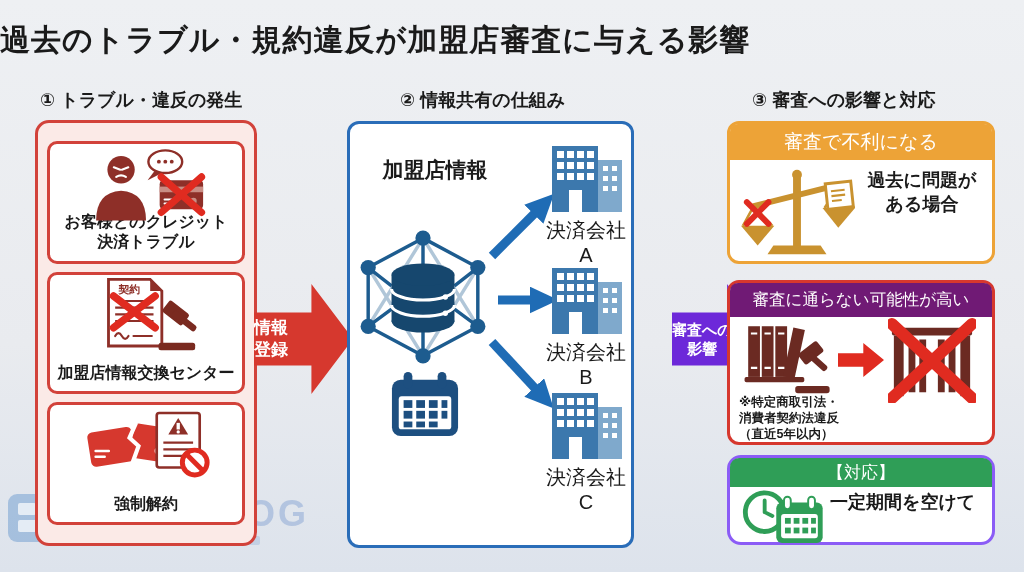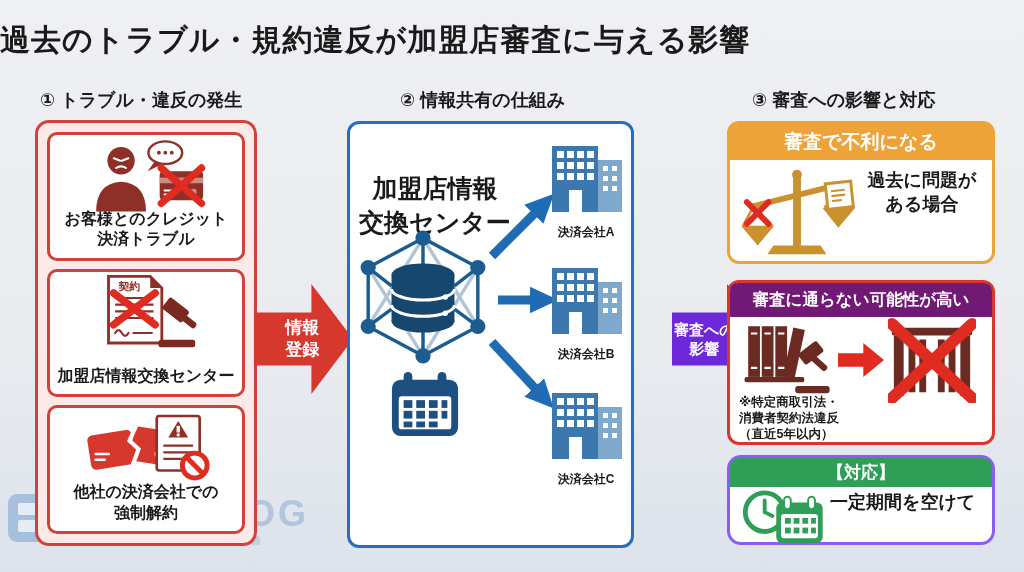--- a/index.html
+++ b/index.html
@@ -9,56 +9,56 @@
     background:linear-gradient(180deg,#eef0f3 0%,#e9ebef 60%,#dde3ec 100%);
   }
   .abs{position:absolute}
   .title{top:20px;left:0;width:100%;font-size:30px;font-weight:800;letter-spacing:1px}
   .col-label{top:88px;font-size:18px;font-weight:800}
   #lbl1{left:40px}#lbl2{left:400px}#lbl3{left:752px}
 
   
   .left-panel{left:35px;top:120px;width:222px;height:426px;box-sizing:border-box;
     background:#fbeae7;border:3px solid #d2423a;border-radius:14px;
-    padding:9px 9px;display:flex;flex-direction:column;gap:8px}
+    padding:18px 9px;display:flex;flex-direction:column;gap:8px}
   .card{flex:1;background:#fff;border:3px solid #d2423a;border-radius:10px;
     box-sizing:border-box;position:relative;display:flex;flex-direction:column;
     justify-content:flex-end;align-items:center;padding:5px 3px}
   .card-icon{position:absolute;top:4px;left:0;right:0;height:74px;
     display:flex;align-items:center;justify-content:center}
   .card-text{font-size:16px;font-weight:800;text-align:center;line-height:1.28;margin-bottom:3px}
 
   
-  .connector{display:flex;align-items:center;justify-content:flex-end;
+  .connector{display:flex;align-items:center;justify-content:flex-start;
     color:#fff;font-weight:800;text-align:center;line-height:1.3;
     clip-path:polygon(0 26%,58% 26%,58% 0,100% 50%,58% 100%,58% 74%,0 74%)}
   .connector .ctext{margin-right:34%}
   #conn-register{left:254px;top:284px;width:99px;height:110px;background:#d6382e;font-size:17px}
   #conn-impact{left:672px;top:284px;width:95px;height:110px;background:#6d28d9;font-size:15px}
 
   
   .mid-panel{left:347px;top:121px;width:287px;height:427px;box-sizing:border-box;
     background:#fff;border:3px solid #2a6db8;border-radius:12px}
   .mid-header{height:36px;background:#2a6db8;color:#fff;font-size:20px;font-weight:800;
     display:flex;align-items:center;justify-content:center;border-radius:8px 8px 0 0}
   .mid-content{position:relative;width:281px;height:385px}
-  .hub-text{left:4px;top:48px;width:162px;text-align:center;font-size:25px;font-weight:800;line-height:1.35}
+  .hub-text{left:4px;top:32px;width:162px;text-align:center;font-size:21px;font-weight:800;line-height:1.35}
   .net-icon{left:6px;top:106px;width:134px;height:134px}
   .cal-icon{left:38px;top:246px;width:74px;height:70px}
   .retention{left:0;top:320px;width:158px;text-align:center;font-size:17px;font-weight:800}
   .building{width:88px;text-align:center}
-  .building .blabel{font-size:12px;font-weight:700;margin-top:8px}
+  .building .blabel{font-size:20px;font-weight:400;margin-top:1px}
   #bA{left:192px;top:18px}
   #bB{left:192px;top:140px}
   #bC{left:192px;top:265px}
   .mid-arrows{left:0;top:0;width:281px;height:385px;pointer-events:none}
 
   
   .rbox{left:727px;width:268px;box-sizing:border-box;background:#fff;border-radius:12px}
-  .rbox-header{color:#fff;font-weight:700;display:flex;align-items:center;justify-content:center;
+  .rbox-header{color:#fff;font-weight:400;display:flex;align-items:center;justify-content:center;
     border-radius:8px 8px 0 0}
   #box-warning{top:121px;height:143px;border:3px solid #eda337}
   #box-warning .rbox-header{height:36px;background:#eda337;font-size:19px}
   #box-danger{top:280px;height:165px;border:3px solid #d6382e}
   #box-danger .rbox-header{height:34px;background:#701a75;font-size:16.5px}
   #box-action{top:455px;height:90px;border:3px solid #8b5cf6;border-radius:14px}
   #box-action .rbox-header{height:29px;background:#2f9e57;font-size:17px;border-radius:9px 9px 0 0}
   .rbox-content{position:relative;width:100%;}
   .warn-text{left:126px;top:8px;width:132px;text-align:center;font-size:18px;font-weight:800;line-height:1.35}
   .scale-icon{left:8px;top:2px;width:118px;height:100px}
@@ -159,21 +159,20 @@
           <path d="M114,12 l12,20 h-24 Z" fill="#8e2f28"></path>
           <rect x="112" y="18" width="4" height="8" fill="#fff"></rect>
           <circle cx="114" cy="29" r="2" fill="#fff"></circle>
           <path d="M96,42 h36 M96,50 h36 M96,58 h24" stroke="#8e2f28" stroke-width="2.6"></path>
           <circle cx="134" cy="66" r="15" fill="#fff" stroke="#e02b20" stroke-width="6"></circle>
           <path d="M124,56 L144,76" stroke="#e02b20" stroke-width="6"></path>
         </g>
       </svg>
     </div>
     <div class="card-text">
-      <div>他社の決済会社での</div>
       <div>強制解約</div>
     </div>
   </div>
 </div>
 
 <div class="abs connector" id="conn-register">
   <div class="ctext">
     <div>情報</div>
     <div>登録</div>
   </div>
@@ -188,21 +187,20 @@
           <path d="M0,0 L3.2,1.5 L0,3 Z" fill="#1f6cb5"></path>
         </marker>
       </defs>
       <line x1="142" y1="132" x2="194" y2="80" stroke="#1f6cb5" stroke-width="9" marker-end="url(#ah)"></line>
       <line x1="148" y1="176" x2="194" y2="176" stroke="#1f6cb5" stroke-width="9" marker-end="url(#ah)"></line>
       <line x1="142" y1="218" x2="194" y2="274" stroke="#1f6cb5" stroke-width="9" marker-end="url(#ah)"></line>
     </svg>
 
     <div class="abs hub-text">
       <div>加盟店情報</div>
-      <div>交換センター</div>
     </div>
 
     <div class="abs net-icon">
       <svg width="134" height="134" viewBox="0 0 132 132">
         <g stroke="#1d5c8f" stroke-width="3.4" fill="none">
           <path d="M66,8 L120,37 L120,95 L66,124 L12,95 L12,37 Z"></path>
           <path d="M66,8 L66,44 M120,37 L97,55 M120,95 L97,78 M66,124 L66,100 M12,95 L35,78 M12,37 L35,55"></path>
           <path d="M12,37 L66,124 M66,8 L120,95 M120,37 L66,124 M66,8 L12,95" opacity="0.35"></path>
         </g>
         <g fill="#1d5c8f">

